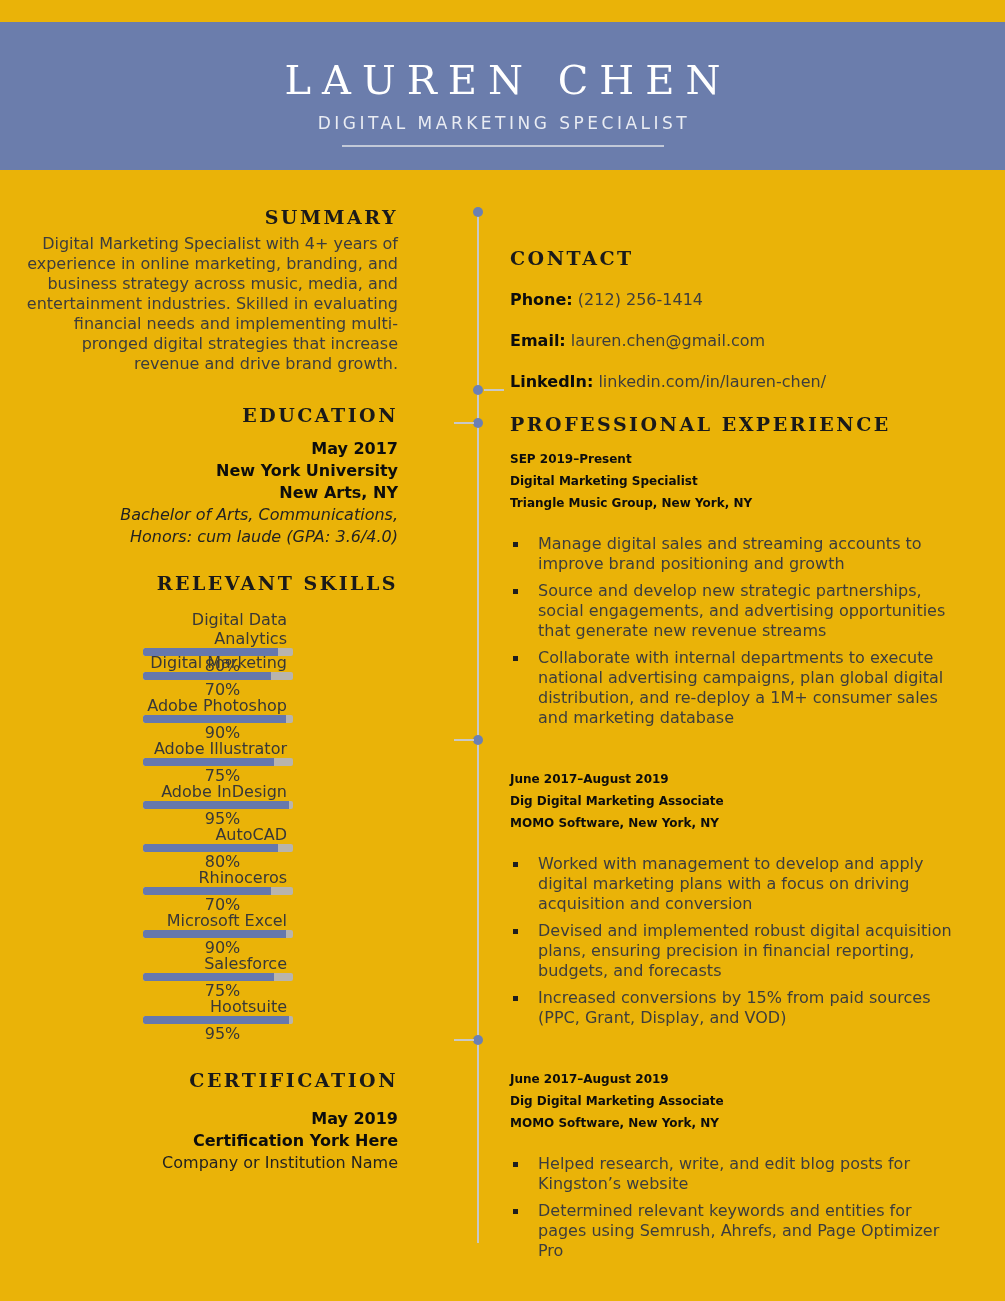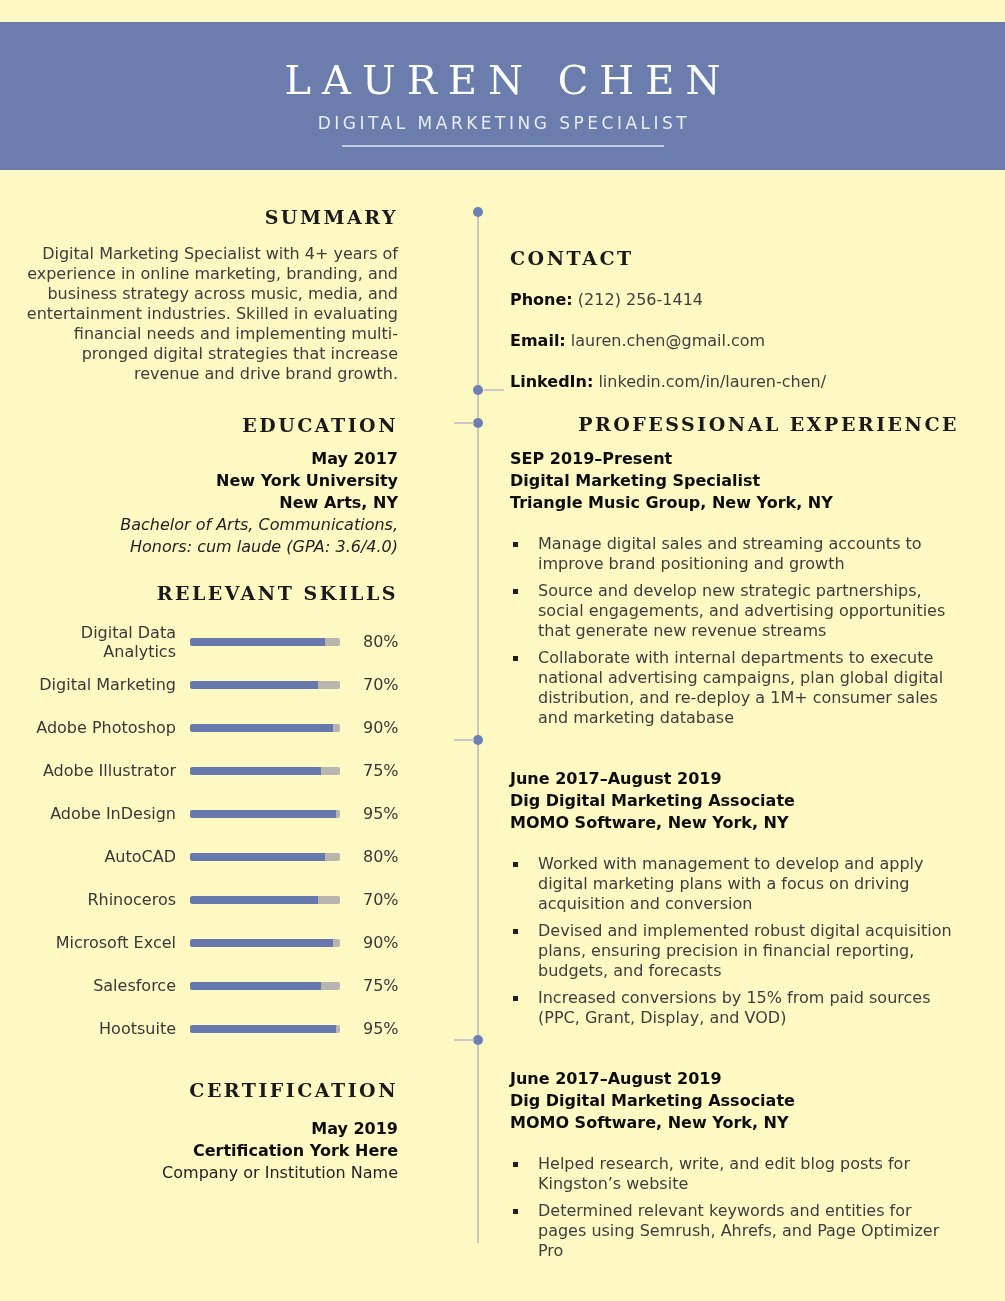--- a/index.html
+++ b/index.html
@@ -4,21 +4,21 @@
 <style>
   * { margin: 0; padding: 0; box-sizing: border-box; }
   html, body { background: #ffffff; }
   body { font-family: "DejaVu Sans", sans-serif; }
 
   .page {
     position: relative;
     width: 1005px;
     height: 1301px;
     margin: 0 auto;
-    background: #fef9c3;
+    background: #eab308;
     overflow: hidden;
   }
 
   
   .banner {
     margin-top: 22px;
     height: 148px;
     background: #6b7dac;
     text-align: center;
     padding-top: 34px;
@@ -58,36 +58,37 @@
     font-weight: 700;
     font-size: 19px;
     line-height: 22px;
     letter-spacing: 2.5px;
     color: #1a1a1a;
   }
 
   
   .heading-summary { margin-top: 36px; }
   .summary-text {
-    margin-top: 16px;
+    margin-top: 6px;
     font-size: 16px;
     line-height: 20px;
     color: #3d3d3d;
   }
   .heading-education { margin-top: 30px; }
   .education-block { margin-top: 12px; font-size: 16px; line-height: 22px; color: #0d0d0d; }
   .education-block .bold { font-weight: 700; }
   .education-block .italic { font-style: italic; font-weight: 400; color: #222222; }
 
   .heading-skills { margin-top: 24px; }
   .skills-list { margin-top: 16px; }
   .skill-row {
     height: 43px;
     display: flex;
     align-items: center;
+    flex-direction: column;
   }
   .skill-label {
     width: 152px;
     flex: none;
     text-align: right;
     font-size: 16px;
     color: #383838;
   }
   .skill-bar {
     flex: none;
@@ -116,24 +117,24 @@
   .certification-block { margin-top: 17px; font-size: 16px; line-height: 22px; color: #0d0d0d; }
   .certification-block .bold { font-weight: 700; }
   .certification-block .normal { color: #222222; }
 
   
   .heading-contact { margin-top: 33px; }
   .contact-list { margin-top: 21px; list-style: none; }
   .contact-line { font-size: 16px; line-height: 20px; color: #3d3d3d; margin-bottom: 21px; }
   .contact-line .contact-label { font-weight: 700; color: #0d0d0d; }
 
-  .heading-experience { margin-top: 10px; text-align: right; }
+  .heading-experience { margin-top: 10px; }
   .jobs { margin-top: 13px; }
   .job + .job { margin-top: 40px; }
-  .job-head { font-size: 16px; line-height: 22px; font-weight: 700; color: #0d0d0d; }
+  .job-head { font-size: 12px; line-height: 22px; font-weight: 700; color: #0d0d0d; }
   .job-bullets { margin-top: 20px; list-style: none; }
   .job-bullets li {
     position: relative;
     padding-left: 28px;
     font-size: 16px;
     line-height: 20px;
     color: #3d3d3d;
     margin-bottom: 7px;
   }
   .job-bullets li::before {

